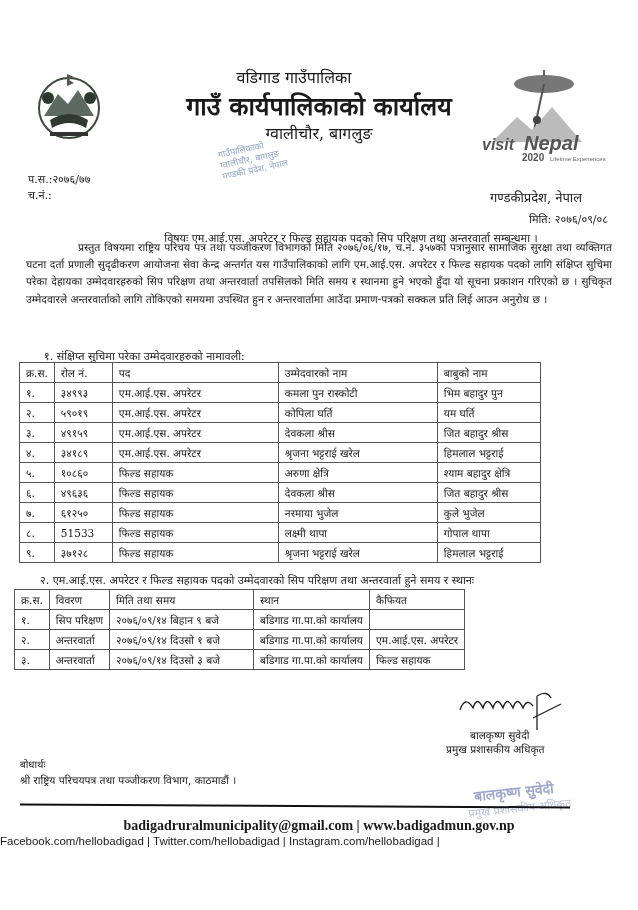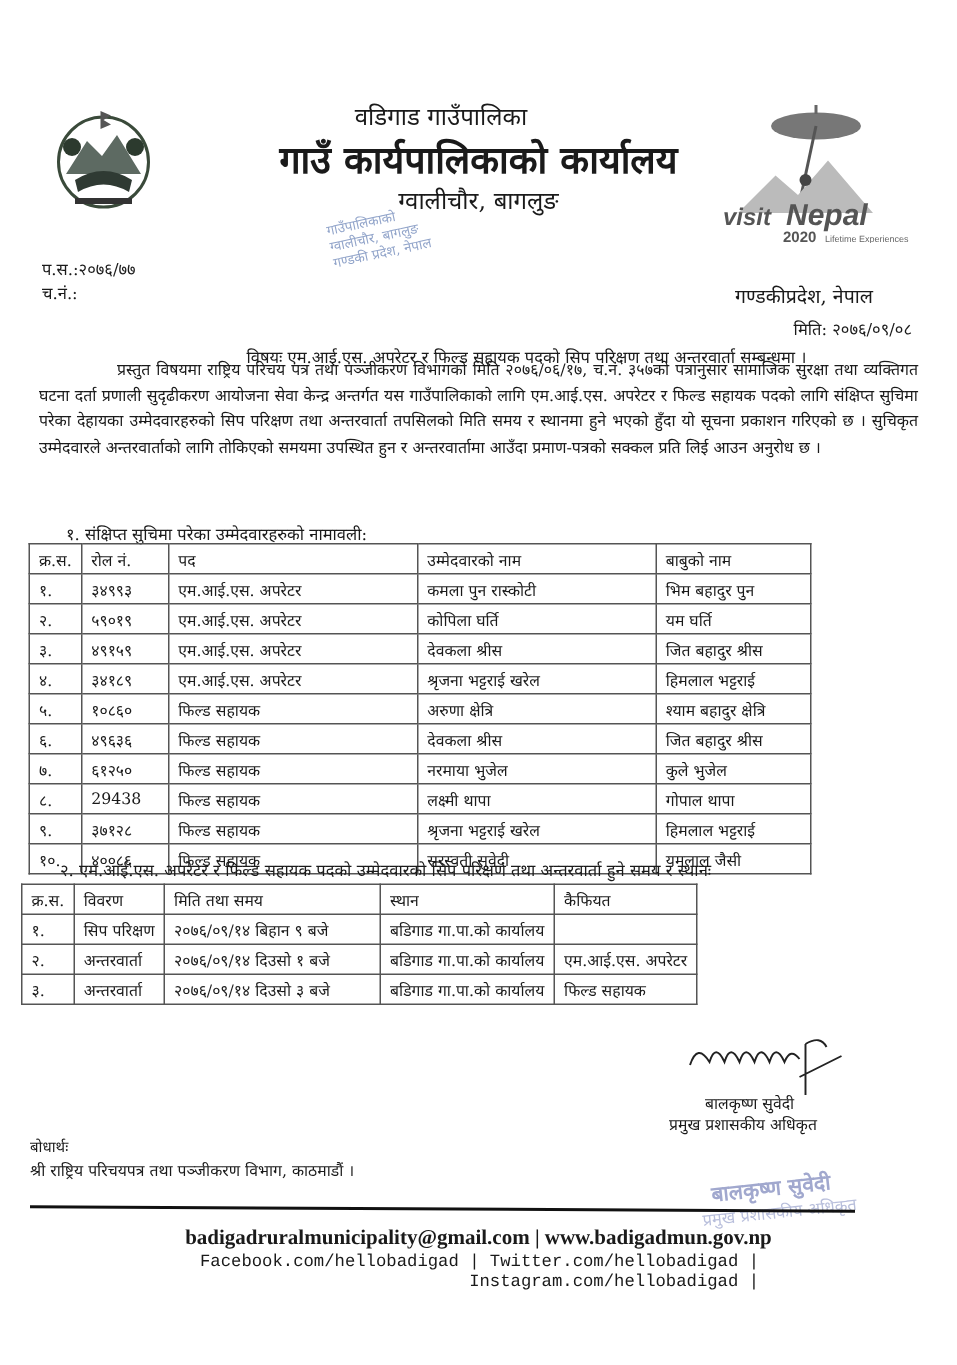--- a/index.html
+++ b/index.html
@@ -27,21 +27,21 @@
   .t2 { left: 14px; top: 589px; }
   .sig { left: 455px; top: 690px; width: 110px; height: 40px; }
   .signer { left: 470px; top: 728px; font-size: 10.5px; }
   .signer-title { left: 446px; top: 742px; font-size: 10.5px; }
   .cc-label { left: 20px; top: 757px; font-size: 10px; }
   .cc-item { left: 20px; top: 773px; font-size: 10.5px; }
   .stamp2 { left: 474px; top: 782px; color: #8a93c2; font-size: 14px; font-weight: bold; transform: rotate(-6deg); opacity: 0.8; }
   .stamp3 { left: 468px; top: 800px; color: #9aa3cc; font-size: 11px; transform: rotate(-6deg); opacity: 0.7; }
   .rule { left: 20px; width: 550px; top: 805px; height: 2px; background: #111; transform: rotate(0.3deg); }
   .foot1 { left: 0; width: 638px; top: 818px; text-align: center; font-size: 14px; font-weight: bold; font-family: "Liberation Serif", serif; }
-  .foot2 { left: 0; width: 506px; top: 835px; text-align: right; font-size: 11.5px; font-family: Liberation Mono, monospace; }
+  .foot2 { left: 0; width: 506px; top: 835px; text-align: left; font-size: 11.5px; font-family: Liberation Sans, sans-serif; }
 </style>
 </head>
 <body>
 
 <div class="abs emblem">
   <svg width="78" height="78" viewBox="0 0 78 78">
     <circle cx="39" cy="40" r="30" fill="none" stroke="#3a4a3a" stroke-width="2"></circle>
     <path d="M14 48 L28 26 L38 36 L48 22 L64 48 Z" fill="#5d6a62"></path>
     <path d="M20 52 Q39 40 58 52 L56 60 Q39 50 22 60 Z" fill="#2f3a33"></path>
     <rect x="20" y="64" width="38" height="4" fill="#333"></rect>
@@ -142,38 +142,31 @@
       </tr>
       <tr>
         <td>७.</td>
         <td>६१२५०</td>
         <td>फिल्ड सहायक</td>
         <td>नरमाया भुजेल</td>
         <td>कुले भुजेल</td>
       </tr>
       <tr>
         <td>८.</td>
-        <td>29438</td>
+        <td>51533</td>
         <td>फिल्ड सहायक</td>
         <td>लक्ष्मी थापा</td>
         <td>गोपाल थापा</td>
       </tr>
       <tr>
         <td>९.</td>
         <td>३७१२८</td>
         <td>फिल्ड सहायक</td>
         <td>श्रृजना भट्टराई खरेल</td>
         <td>हिमलाल भट्टराई</td>
-      </tr>
-      <tr>
-        <td>१०.</td>
-        <td>४००८६</td>
-        <td>फिल्ड सहायक</td>
-        <td>सरस्वती सुवेदी</td>
-        <td>यमलाल जैसी</td>
       </tr>
     </tbody>
 </table>
 
 <div class="abs sec2">२.  एम.आई.एस. अपरेटर र फिल्ड सहायक पदको उम्मेदवारको सिप परिक्षण तथा अन्तरवार्ता हुने समय र स्थानः</div>
 
 <table class="t2">
   <thead>
     <tr>
       <th style="width:20px">क्र.स.</th>

